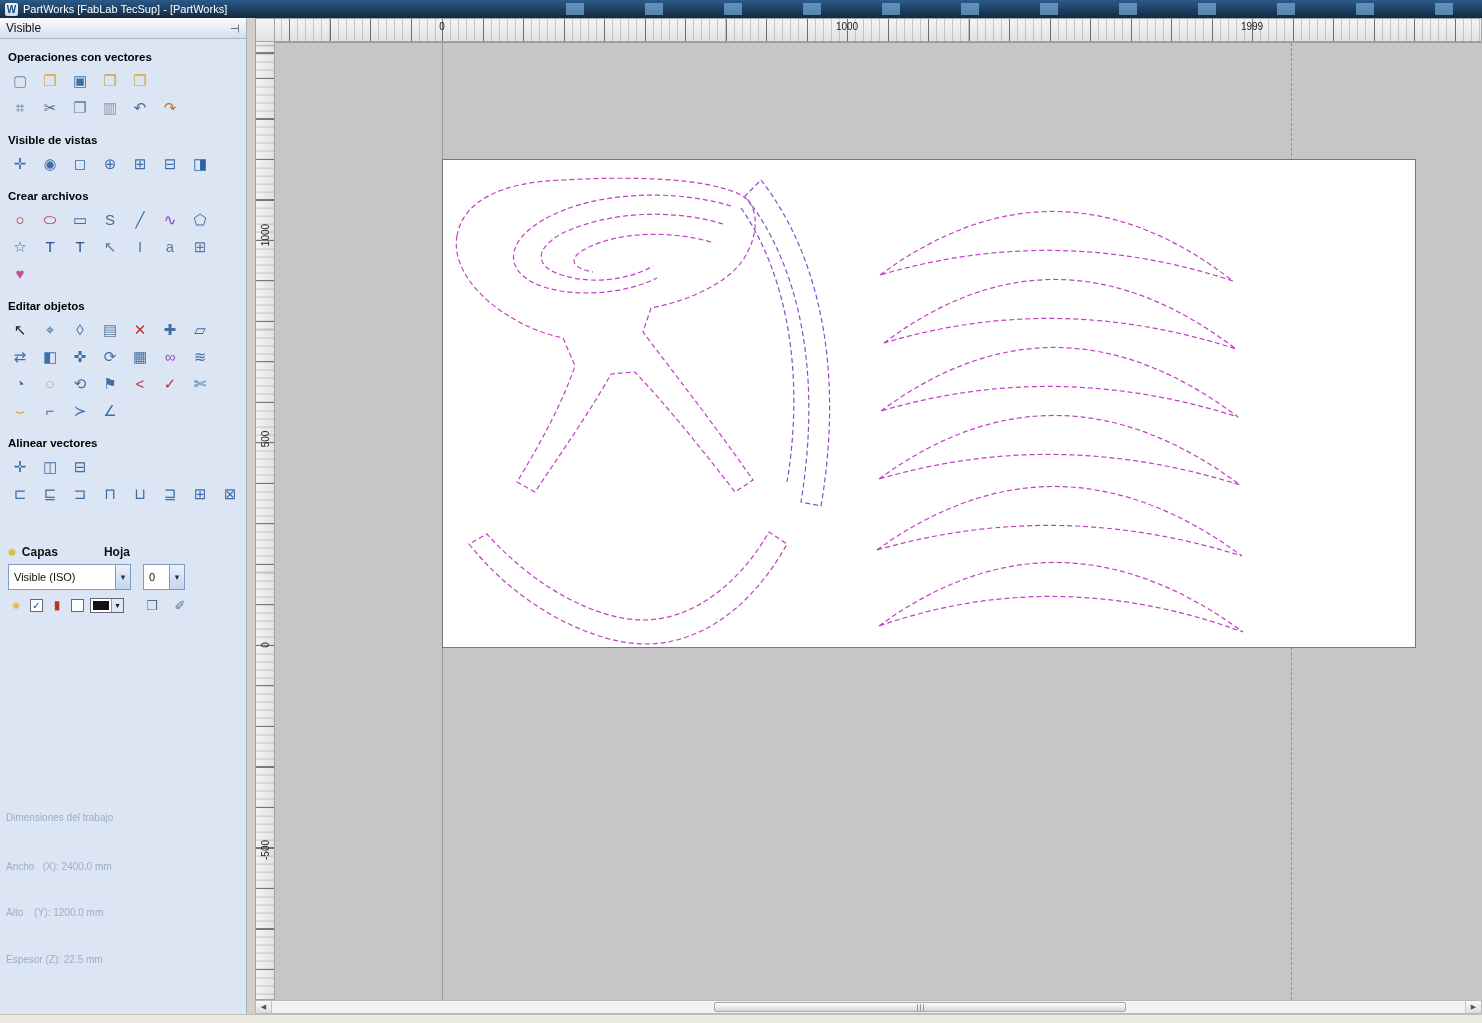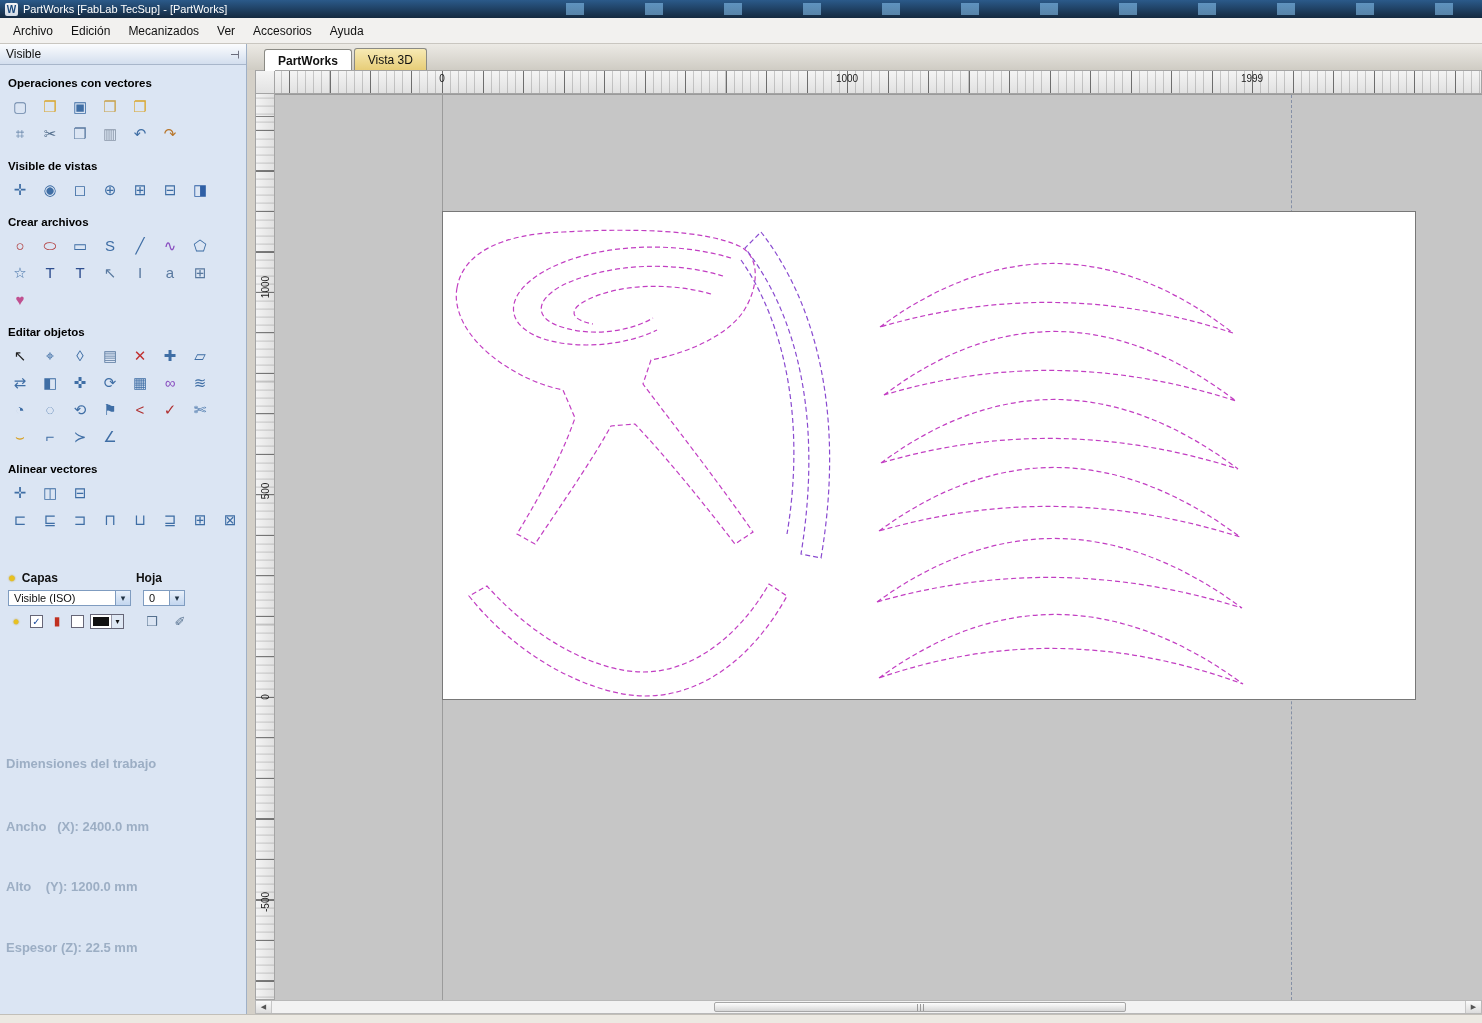--- a/index.html
+++ b/index.html
@@ -27,39 +27,39 @@
   .panel-header { height:21px; flex:none; background:linear-gradient(#fbfcfe,#d3deee); border-bottom:1px solid #a8b6ca;
                   display:flex; align-items:center; justify-content:space-between; padding:0 6px; font-size:12px; }
   .pin { color:#445; font-size:11px; display:inline-block; transform:rotate(90deg); cursor:pointer; }
   .section-title { font-weight:bold; font-size:11.5px; margin:12px 0 5px 8px; color:#000; }
   .icon-row { display:flex; gap:4px; padding-left:7px; margin-bottom:3px; }
   .tool-icon { width:26px; height:24px; display:flex; align-items:center; justify-content:center;
                font-size:15px; line-height:1; border:1px solid transparent; border-radius:2px; cursor:pointer; color:#3f6ea5; }
 
   .capas-block { margin-top:36px; padding:0 8px; }
   .capas-head { display:flex; align-items:center; gap:6px; font-weight:bold; }
-  .capas-head .hoja { margin-left:72px; }
+  .capas-head .hoja { margin-left:40px; }
   .bulb { color:#e8c11f; font-size:13px; text-shadow:0 0 2px #b89000; cursor:pointer; }
   .selects-row { display:flex; gap:12px; margin-top:5px; }
-  .dropdown { height:16px; background:#fff; border:1px solid #7f9cc0; display:flex; align-items:center; font-size:11px; cursor:pointer; }
+  .dropdown { height:26px; background:#fff; border:1px solid #7f9cc0; display:flex; align-items:center; font-size:11px; cursor:pointer; }
   .dropdown .val { padding:0 5px; flex:1; white-space:nowrap; overflow:hidden; }
   .dropdown .arrow { width:15px; height:100%; background:linear-gradient(#e9f1fb,#c3d6ef); border-left:1px solid #7f9cc0;
                      display:flex; align-items:center; justify-content:center; font-size:9px; color:#234; }
   .dd-layer { width:123px; } .dd-sheet { width:42px; }
   .layer-controls { display:flex; align-items:center; gap:6px; margin-top:7px; }
   .mini { width:16px; height:16px; display:flex; align-items:center; justify-content:center; font-size:11px; cursor:pointer; }
   .checkbox { width:13px; height:13px; background:#fff; border:1px solid #667; font-size:10px; color:#1a4a9c; }
   .lock { color:#c03020; font-size:12px; }
   .swatch { width:34px; height:15px; border:1px solid #667; background:#fff; display:flex; cursor:pointer; }
   .swatch-color { flex:1; background:#111; margin:2px; }
   .swatch-arrow { width:12px; display:flex; align-items:center; justify-content:center; font-size:8px; background:#dfe8f4; border-left:1px solid #99a; }
   .layer-ops { margin-left:14px; display:flex; gap:12px; }
   .layer-ops .mini { color:#55708e; font-size:13px; }
 
-  .dims { margin-top:auto; padding:0 0 16px 6px; color:#9caec4; font-size:13px; line-height:1.55; white-space:pre; flex:none;font-weight:bold; }
+  .dims { margin-top:auto; padding:0 0 16px 6px; color:#9caec4; font-size:10px; line-height:1.55; white-space:pre; flex:none; }
   .dims .dims-title { margin-bottom:2px; }
 
   
   .main { flex:1; display:flex; flex-direction:column; min-width:0; background:#d4d0c8; }
   .tabbar { height:26px; flex:none; display:flex; align-items:flex-end; gap:2px; padding-left:17px;
             background:linear-gradient(#eceae5,#cfccc4); }
   .tab { padding:4px 13px 3px; font-size:12px; border:1px solid #8a8a84; border-bottom:none; border-radius:3px 3px 0 0;
          background:linear-gradient(#e6e4de,#d2cfc7); cursor:pointer; }
   .tab.active { background:#fff; font-weight:bold; position:relative; top:1px; }
   .tab.threed { background:linear-gradient(#f7eab4,#e7cd78); }
@@ -108,28 +108,20 @@
 <body>
 
 <div class="app">
 
   <div class="titlebar">
     <span class="title-icon">W</span>
     <span>PartWorks [FabLab TecSup] - [PartWorks]</span>
     <span class="title-artifacts"></span>
   </div>
 
-  <div class="menubar">
-    <span class="menu-item">Archivo</span>
-    <span class="menu-item">Edición</span>
-    <span class="menu-item">Mecanizados</span>
-    <span class="menu-item">Ver</span>
-    <span class="menu-item">Accesorios</span>
-    <span class="menu-item">Ayuda</span>
-  </div>
 
   <div class="body">
 
     <div class="sidebar">
       <div class="panel-header">
         <span>Visible</span>
         <span class="pin">⊤</span>
       </div>
 
       <div class="section-title">Operaciones con vectores</div>
@@ -279,24 +271,20 @@
 
       <div class="dims">
         <div class="dims-title">Dimensiones del trabajo</div>
         <div>Ancho   (X): 2400.0 mm</div>
         <div>Alto    (Y): 1200.0 mm</div>
         <div>Espesor (Z): 22.5 mm</div>
       </div>
     </div>
 
     <div class="main">
-      <div class="tabbar">
-        <span class="tab active">PartWorks</span>
-        <span class="tab threed">Vista 3D</span>
-      </div>
 
       <div class="workspace">
         <div class="ruler-row">
           <div class="ruler-corner"></div>
           <div class="hruler">
             <span class="lbl" style="left:167px">0</span>
             <span class="lbl" style="left:572px">1000</span>
             <span class="lbl" style="left:977px">1999</span>
           </div>
         </div>

